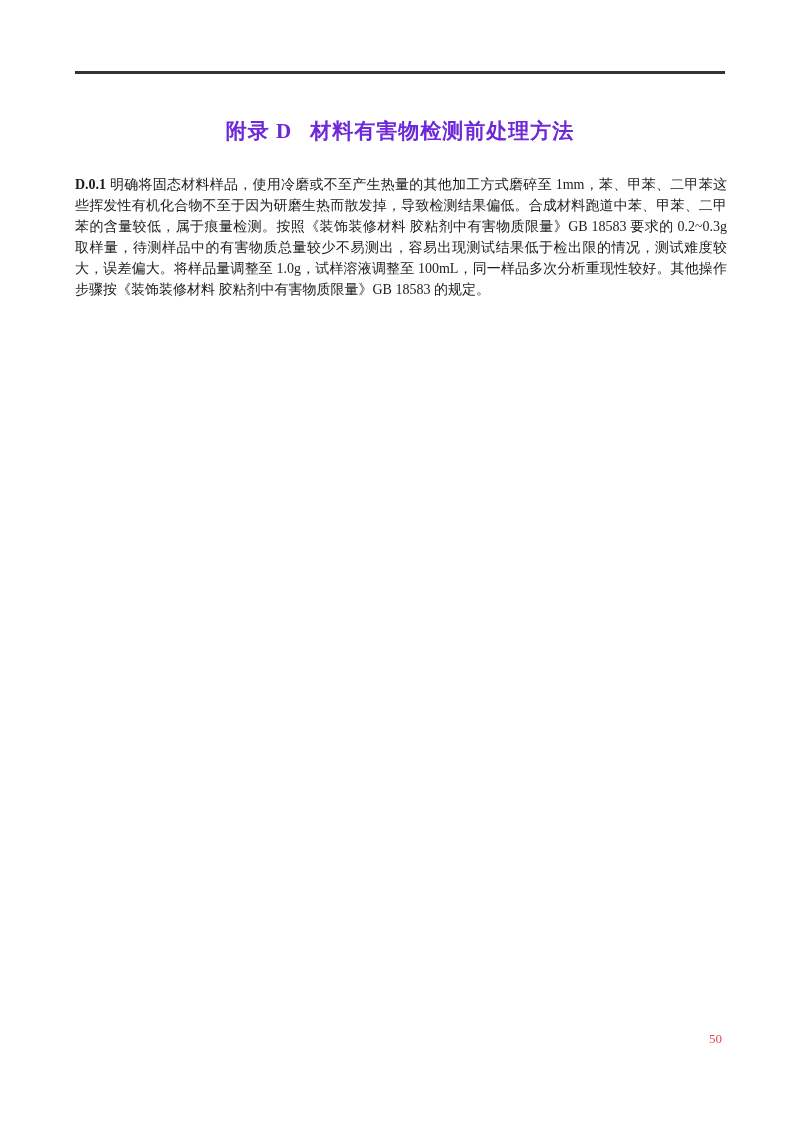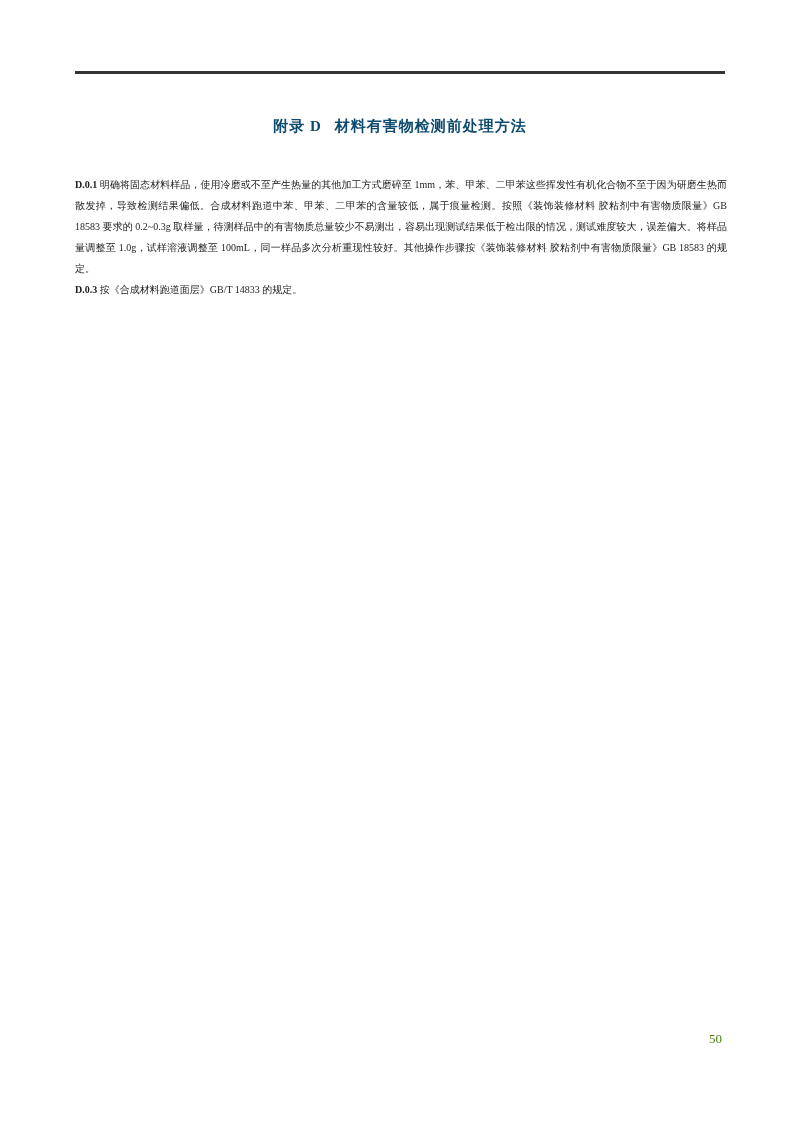--- a/index.html
+++ b/index.html
@@ -24,63 +24,62 @@
     height: 2.5px;
     background: #333333;
   }
   .doc-title {
     position: absolute;
     left: 0;
     top: 117px;
     width: 100%;
     margin: 0;
     text-align: center;
-    font-size: 15px;
+    font-size: 21px;
     font-weight: bold;
     letter-spacing: 1px;
-    color: #0c4a6e;
+    color: #6d28d9;
   }
   .doc-title .title-part2 {
     margin-left: 0.85em;
   }
   .body-text {
     position: absolute;
     left: 75px;
     top: 174px;
     width: 652px;
-    font-size: 10px;
+    font-size: 14px;
     line-height: 21px;
     text-align: justify;
   }
   .para {
     margin: 0;
     padding: 0;
   }
   .clause-label {
     font-weight: bold;
   }
   .page-number {
     position: absolute;
     top: 1031px;
     right: 78px;
     font-size: 13px;
-    color: #4d7c0f;
+    color: #ef4444;
   }
 </style>
 </head>
 <body>
 
 <div class="page">
 
   <div class="header-rule"></div>
 
   <h1 class="doc-title"><span class="title-part1">附录 D</span><span class="title-part2">材料有害物检测前处理方法</span></h1>
 
   <div class="body-text">
   <p class="para"><b class="clause-label">D.0.1</b> <span>明确将固态材料样品，使用冷磨或不至产生热量的其他加工方式磨碎至 1mm，苯、甲苯、二甲苯这些挥发性有机化合物不至于因为研磨生热而散发掉，导致检测结果偏低。合成材料跑道中苯、甲苯、二甲苯的含量较低，属于痕量检测。按照《装饰装修材料 胶粘剂中有害物质限量》GB 18583 要求的 0.2~0.3g 取样量，待测样品中的有害物质总量较少不易测出，容易出现测试结果低于检出限的情况，测试难度较大，误差偏大。将样品量调整至 1.0g，试样溶液调整至 100mL，同一样品多次分析重现性较好。其他操作步骤按《装饰装修材料 胶粘剂中有害物质限量》GB 18583 的规定。</span></p>
 
 
-  <p class="para"><b class="clause-label">D.0.3</b> <span>按《合成材料跑道面层》GB/T 14833 的规定。</span></p>
 </div>
 
   <div class="page-number">50</div>
 
 </div>
 
 </body></html>

